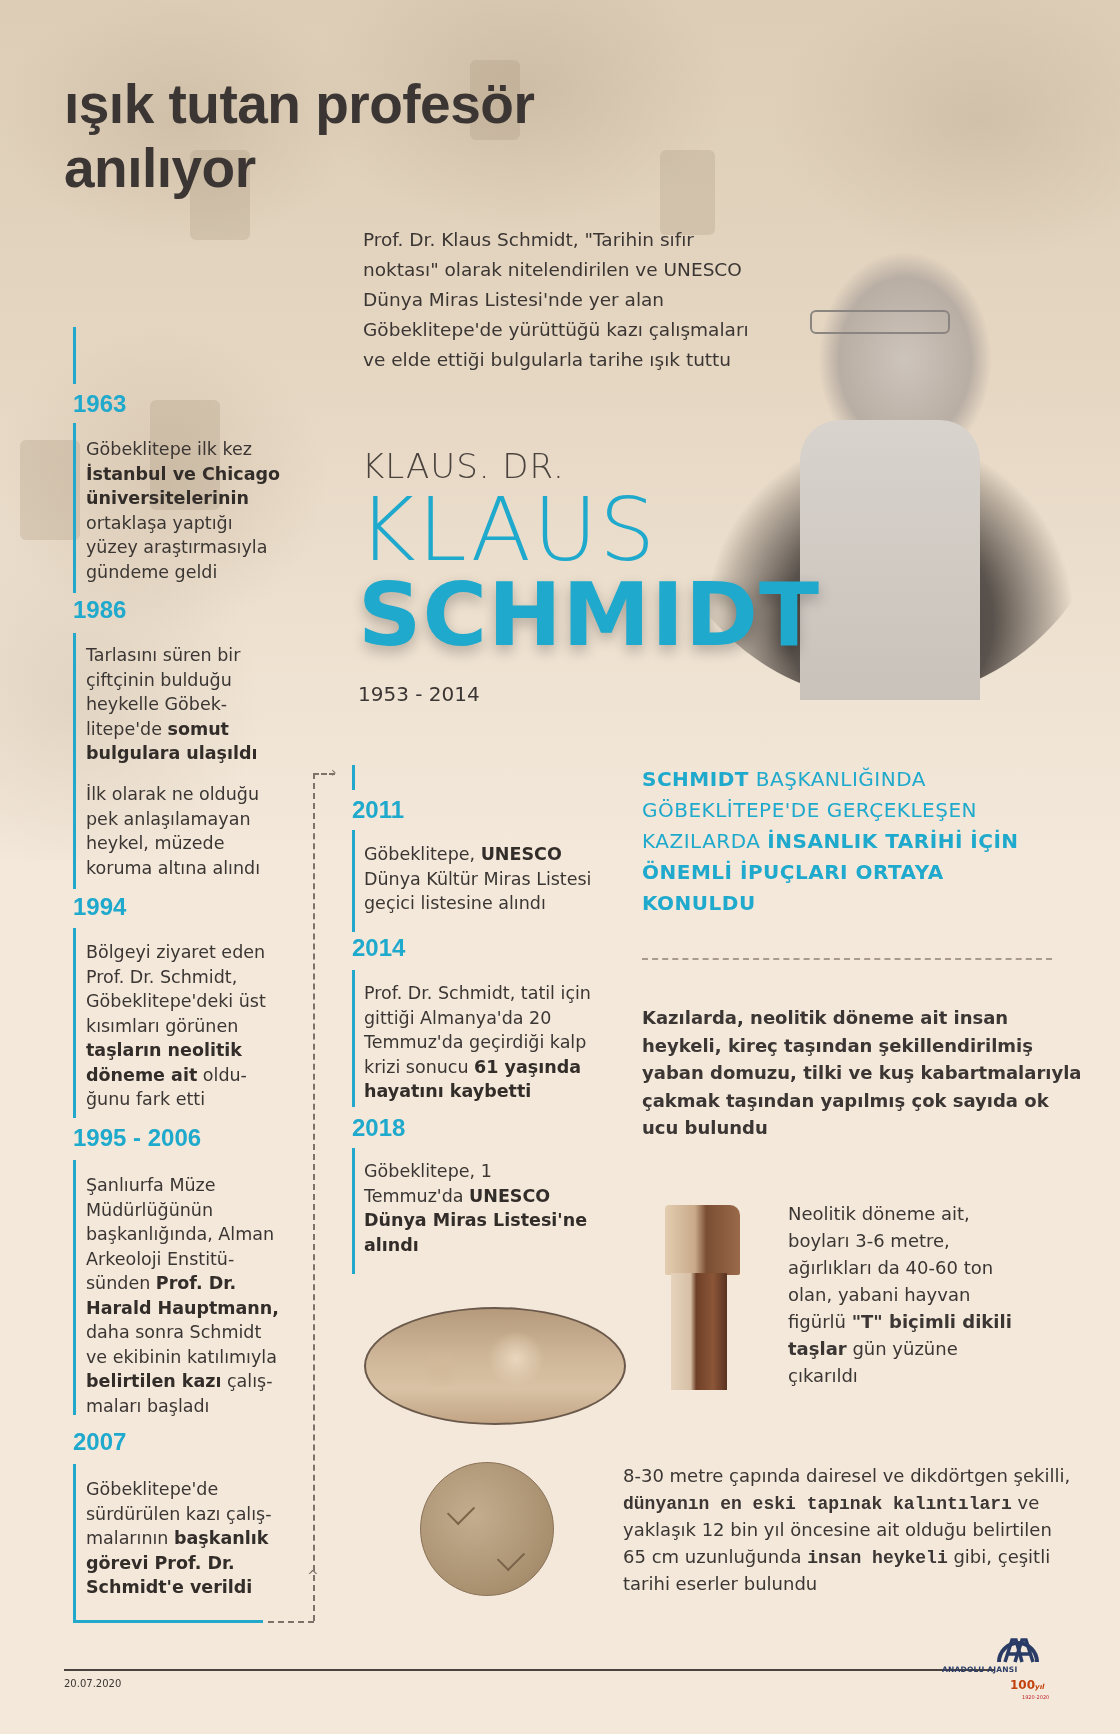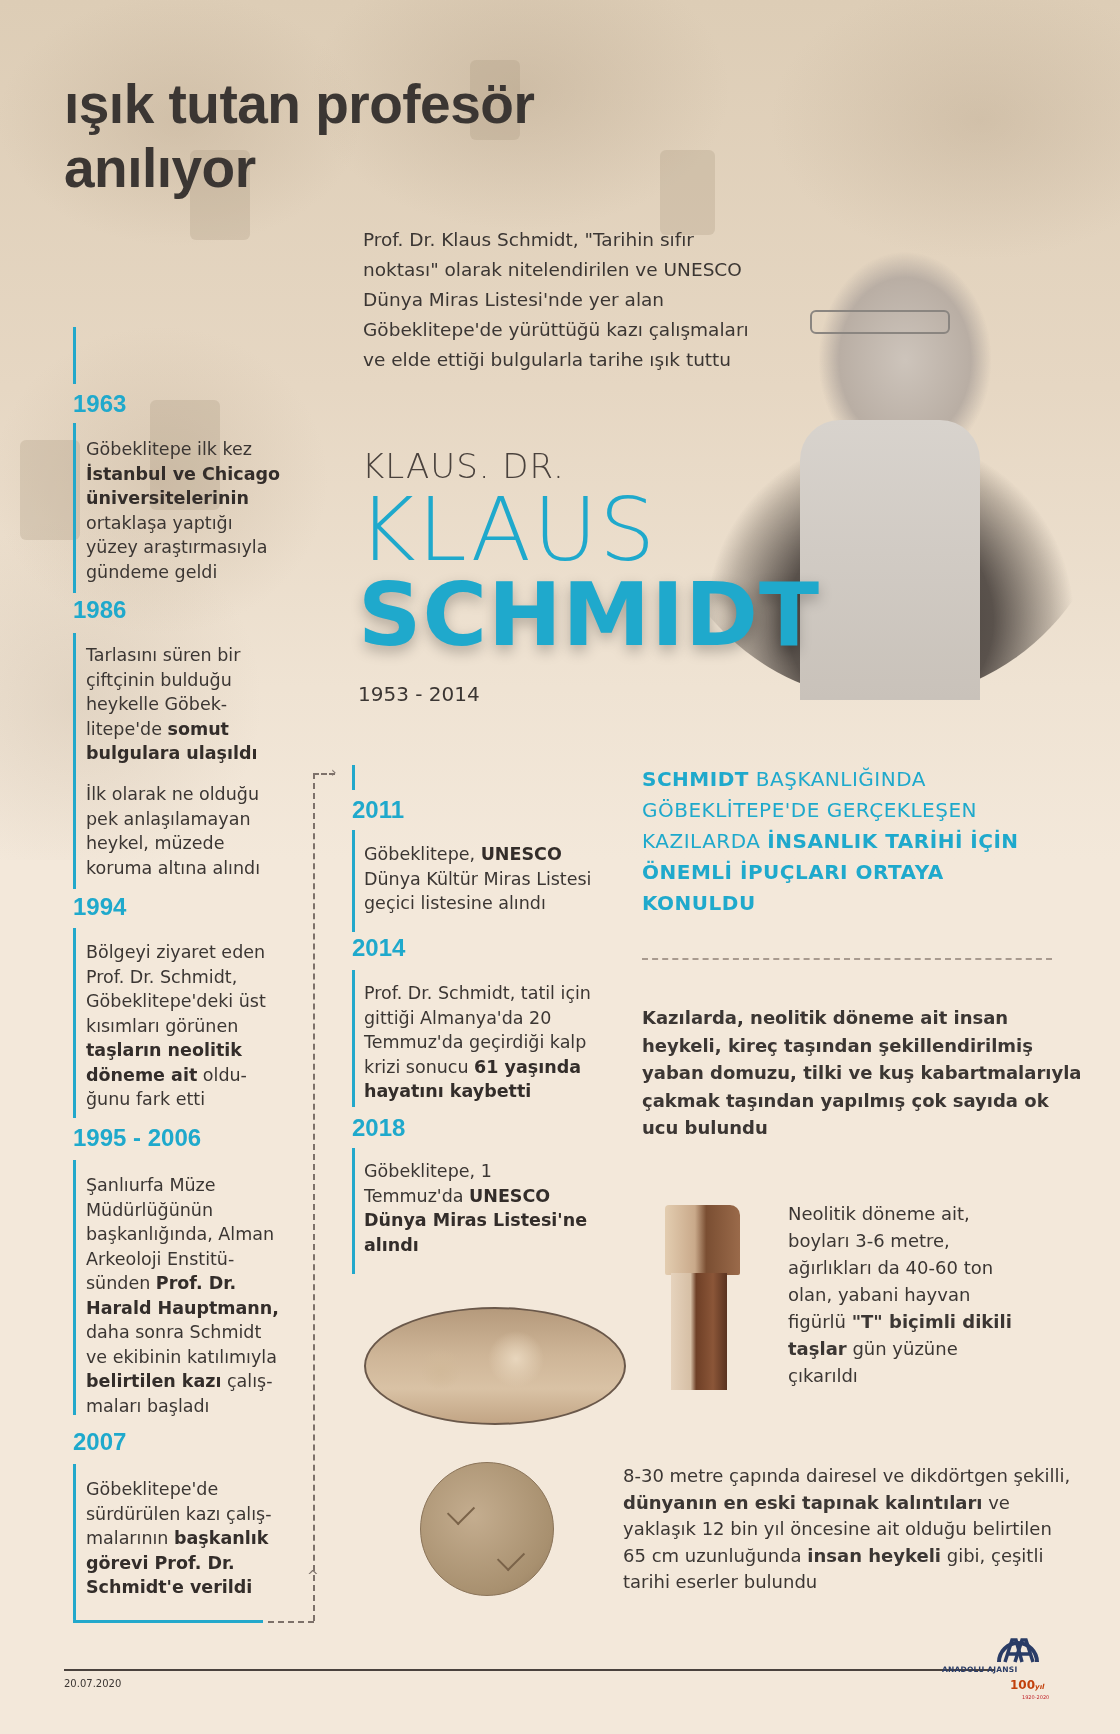--- a/index.html
+++ b/index.html
@@ -93,21 +93,21 @@
     background: radial-gradient(circle at 40% 40%, #c4ad8f, #a8906f 70%, #8f785c 100%);
     border: 1px solid #8a7358;
   }
   .relief-circle::before, .relief-circle::after {
     content: ""; position: absolute; border: 2px solid #7a6349; border-top: none; border-right: none; transform: rotate(-45deg);
   }
   .relief-circle::before { left: 28px; top: 40px; width: 22px; height: 14px; }
   .relief-circle::after { left: 78px; top: 86px; width: 22px; height: 14px; }
 
   .temple-text { position: absolute; left: 623px; top: 1463px; width: 450px; font-size: 18px; line-height: 26.5px; color: #3b3633; }
-  .temple-text b { font-weight: 700; }
+  .temple-text b { font-weight: 700; font-family: Liberation Mono, monospace; }
 
   .footer-line { position: absolute; left: 64px; top: 1669px; width: 930px; border-top: 2px solid #4a423d; }
   .footer-date { position: absolute; left: 64px; top: 1678px; font-size: 10px; color: #3b3633; }
   .aa-logo { position: absolute; left: 995px; top: 1628px; width: 46px; height: 36px; }
   .aa-name { position: absolute; left: 942px; top: 1665px; font-size: 7.5px; font-weight: 700; color: #2a3c66; letter-spacing: 0.2px; }
   .aa-100 { position: absolute; left: 1010px; top: 1678px; font-size: 12px; color: #c2410c; font-weight: 700; }
   .aa-100 small { font-size: 7px; font-style: italic; }
   .aa-years { position: absolute; left: 1022px; top: 1694px; font-size: 5px; color: #c0242b; }
 </style>
 </head>

